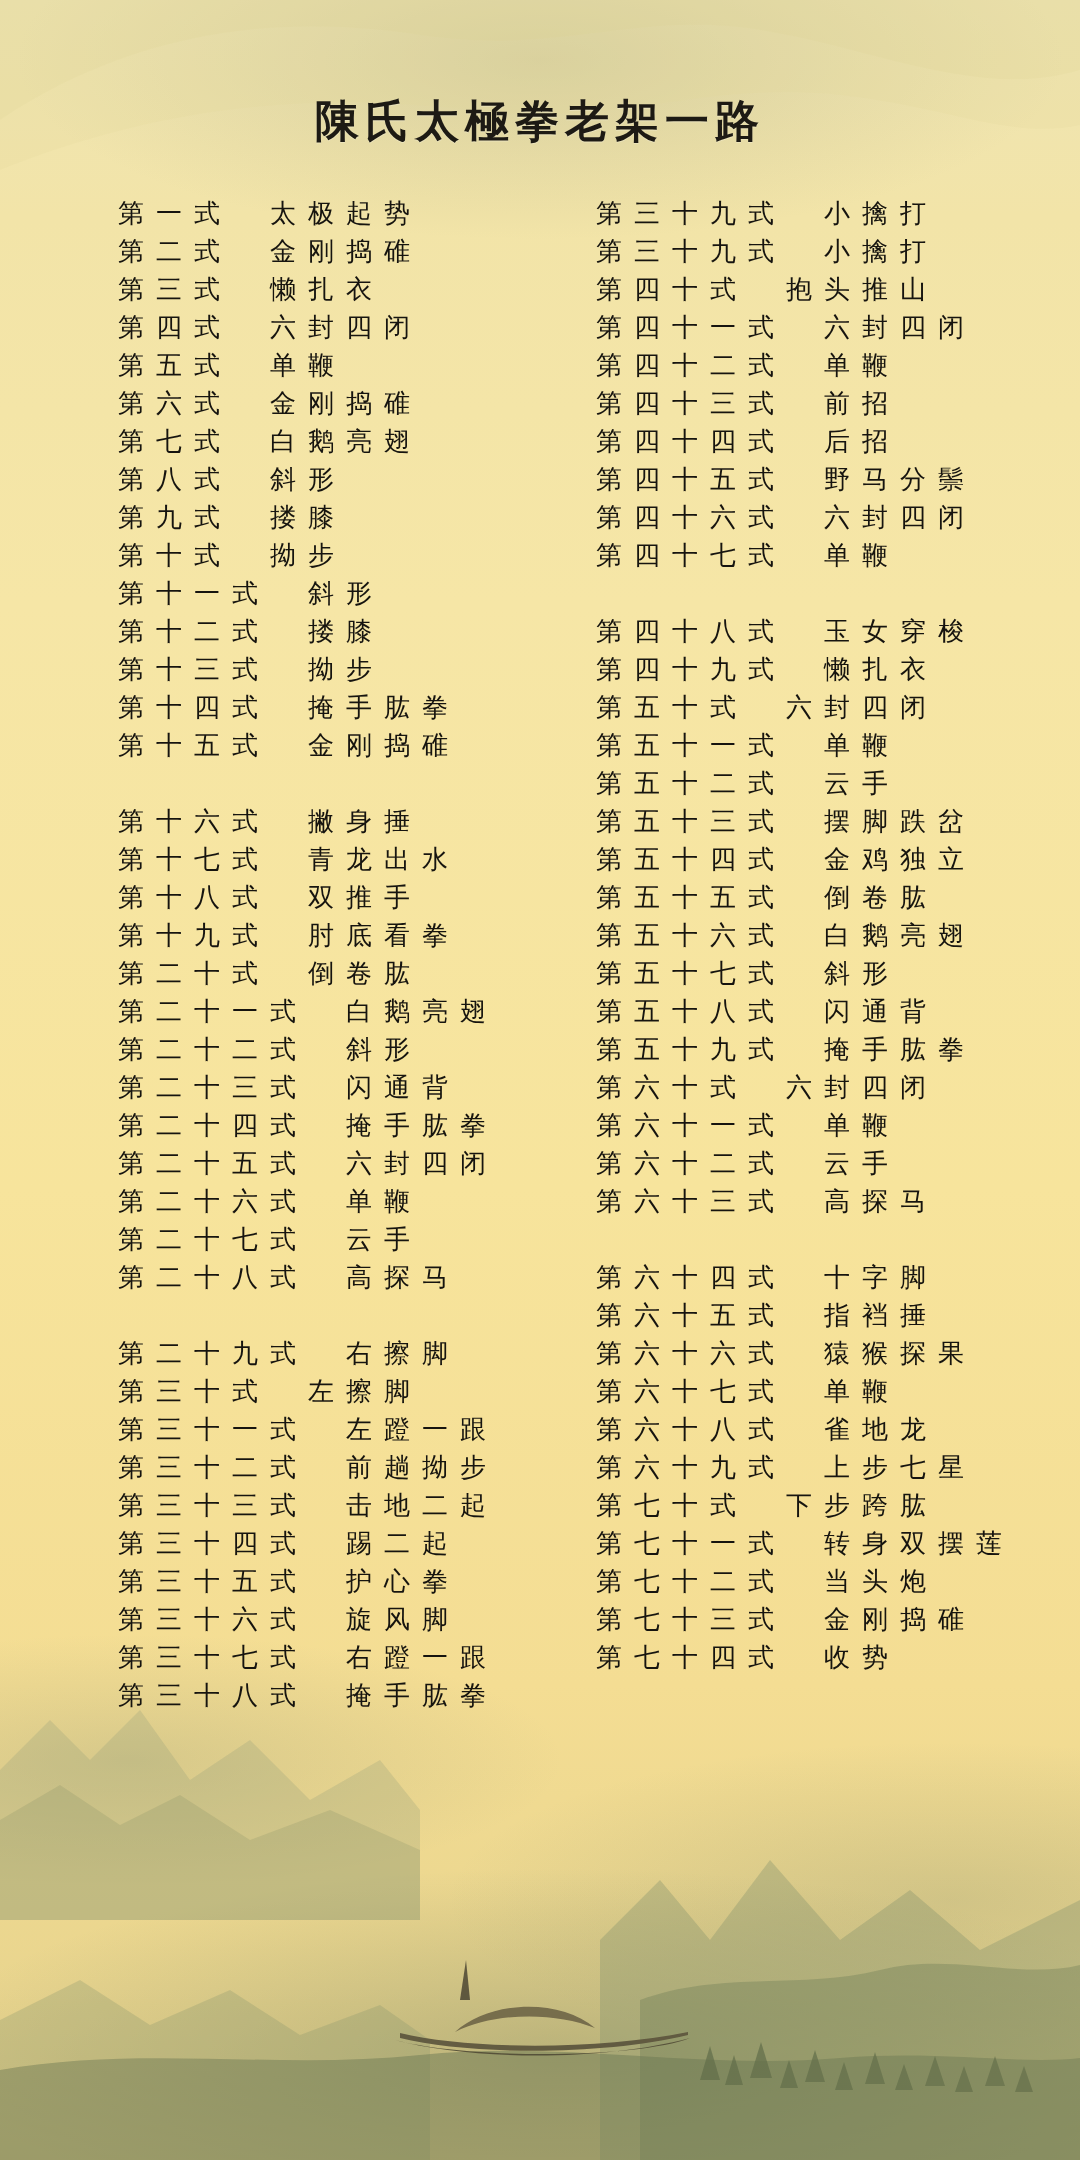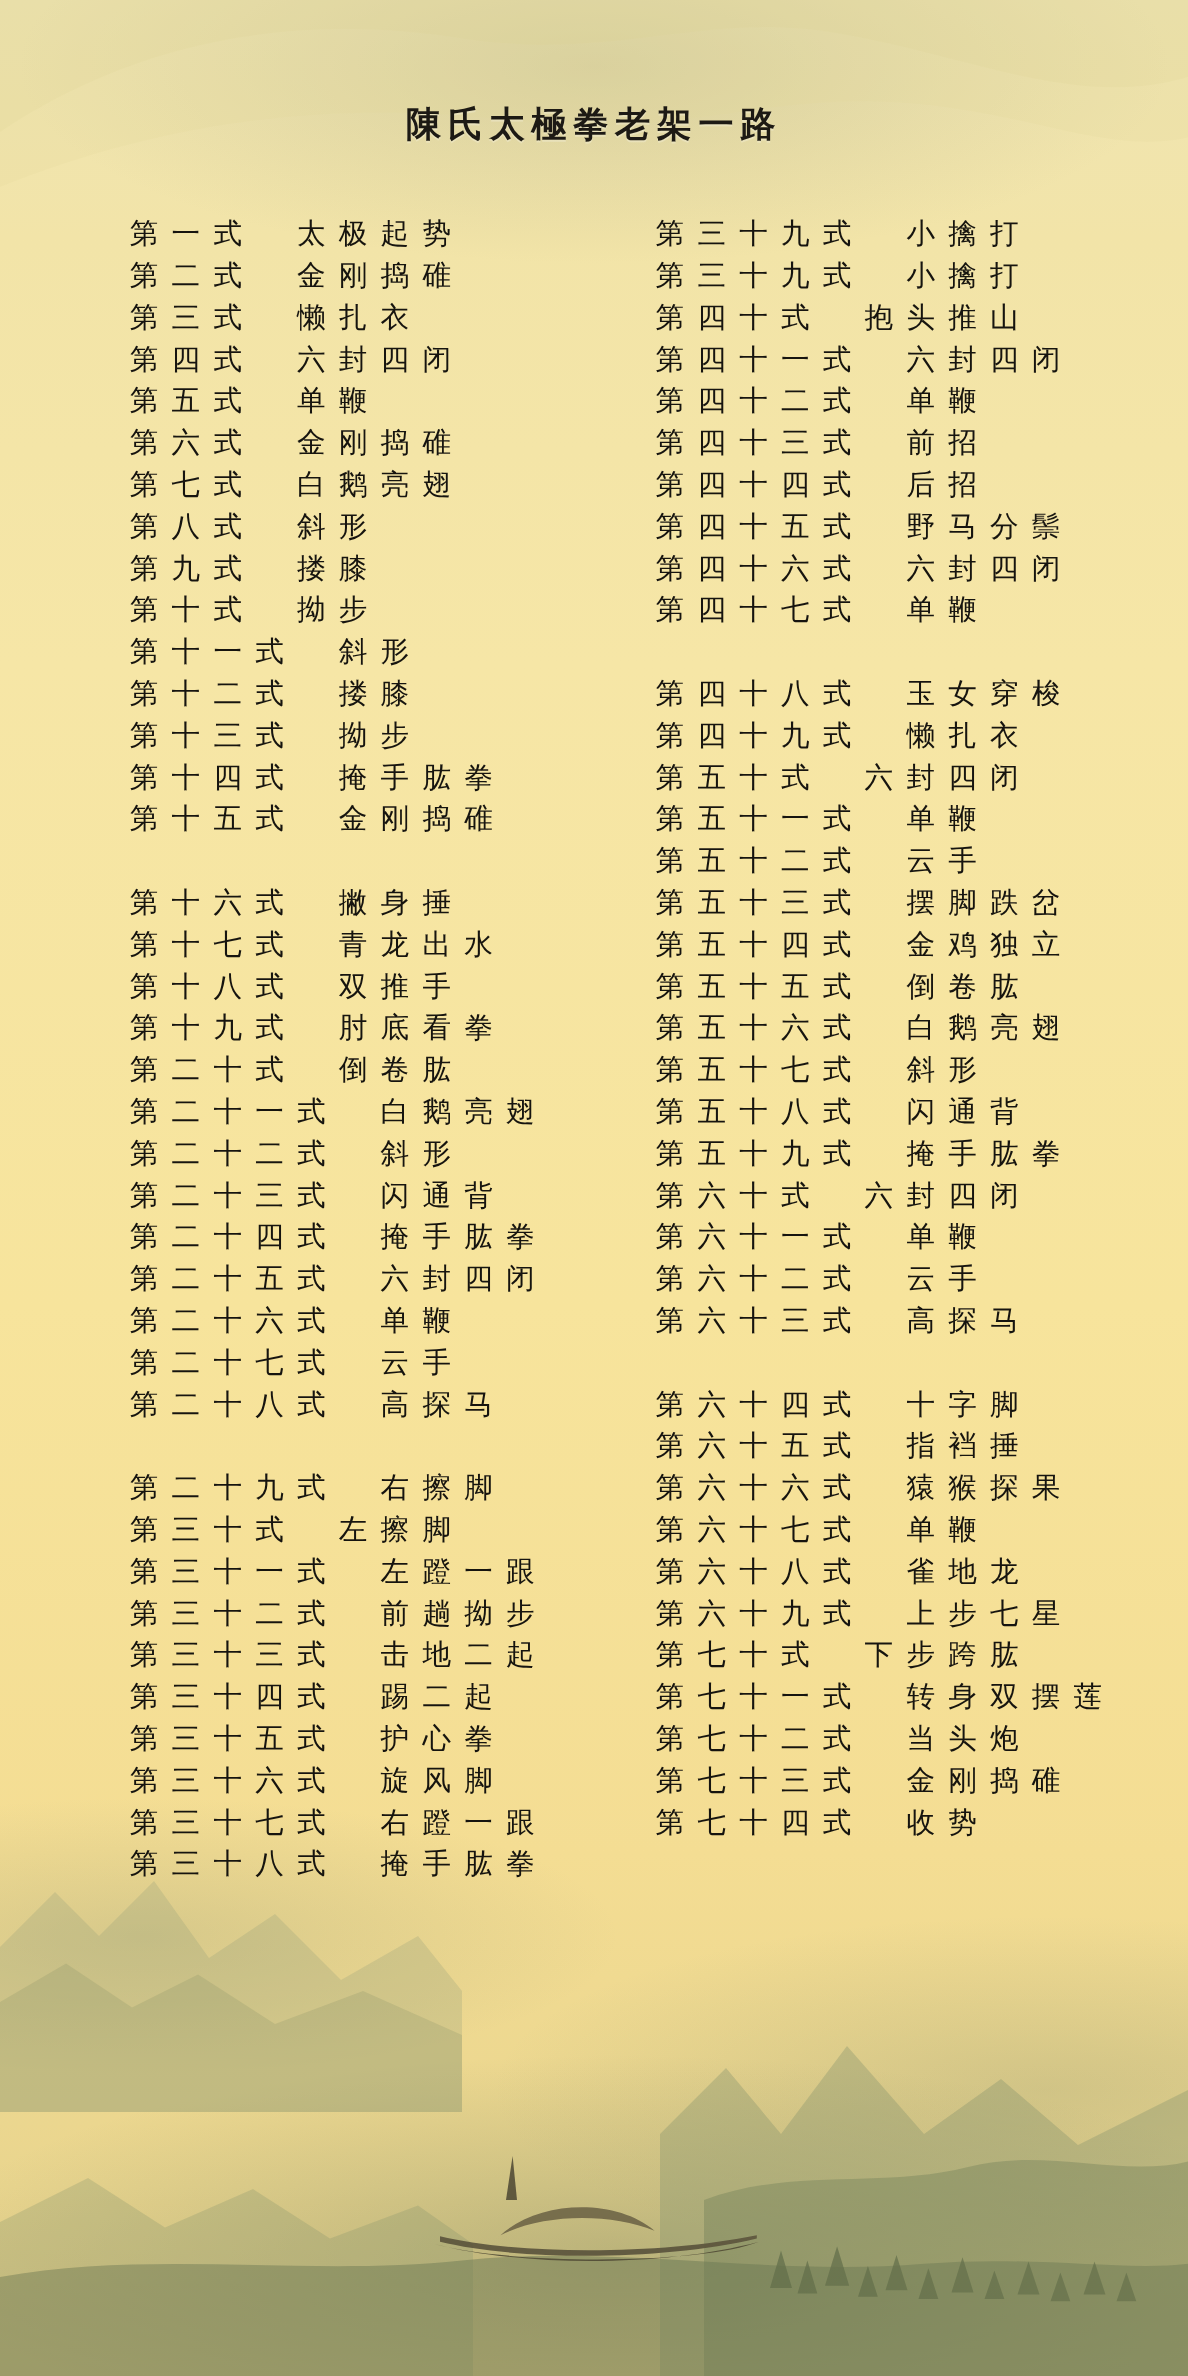--- a/index.html
+++ b/index.html
@@ -44,21 +44,21 @@
     opacity: .55;
   }
 
   
   #title {
     position: absolute;
     top: 92px;
     left: 0;
     width: 1080px;
     text-align: center;
-    font-size: 32px;
+    font-size: 44px;
     font-weight: bold;
     letter-spacing: 6px;
     color: #1d1a14;
     font-family: "DejaVu Serif", "Liberation Serif", serif;
     text-shadow: 0 1px 0 rgba(255,255,255,.25);
   }
 
   
   .column {
     position: absolute;

